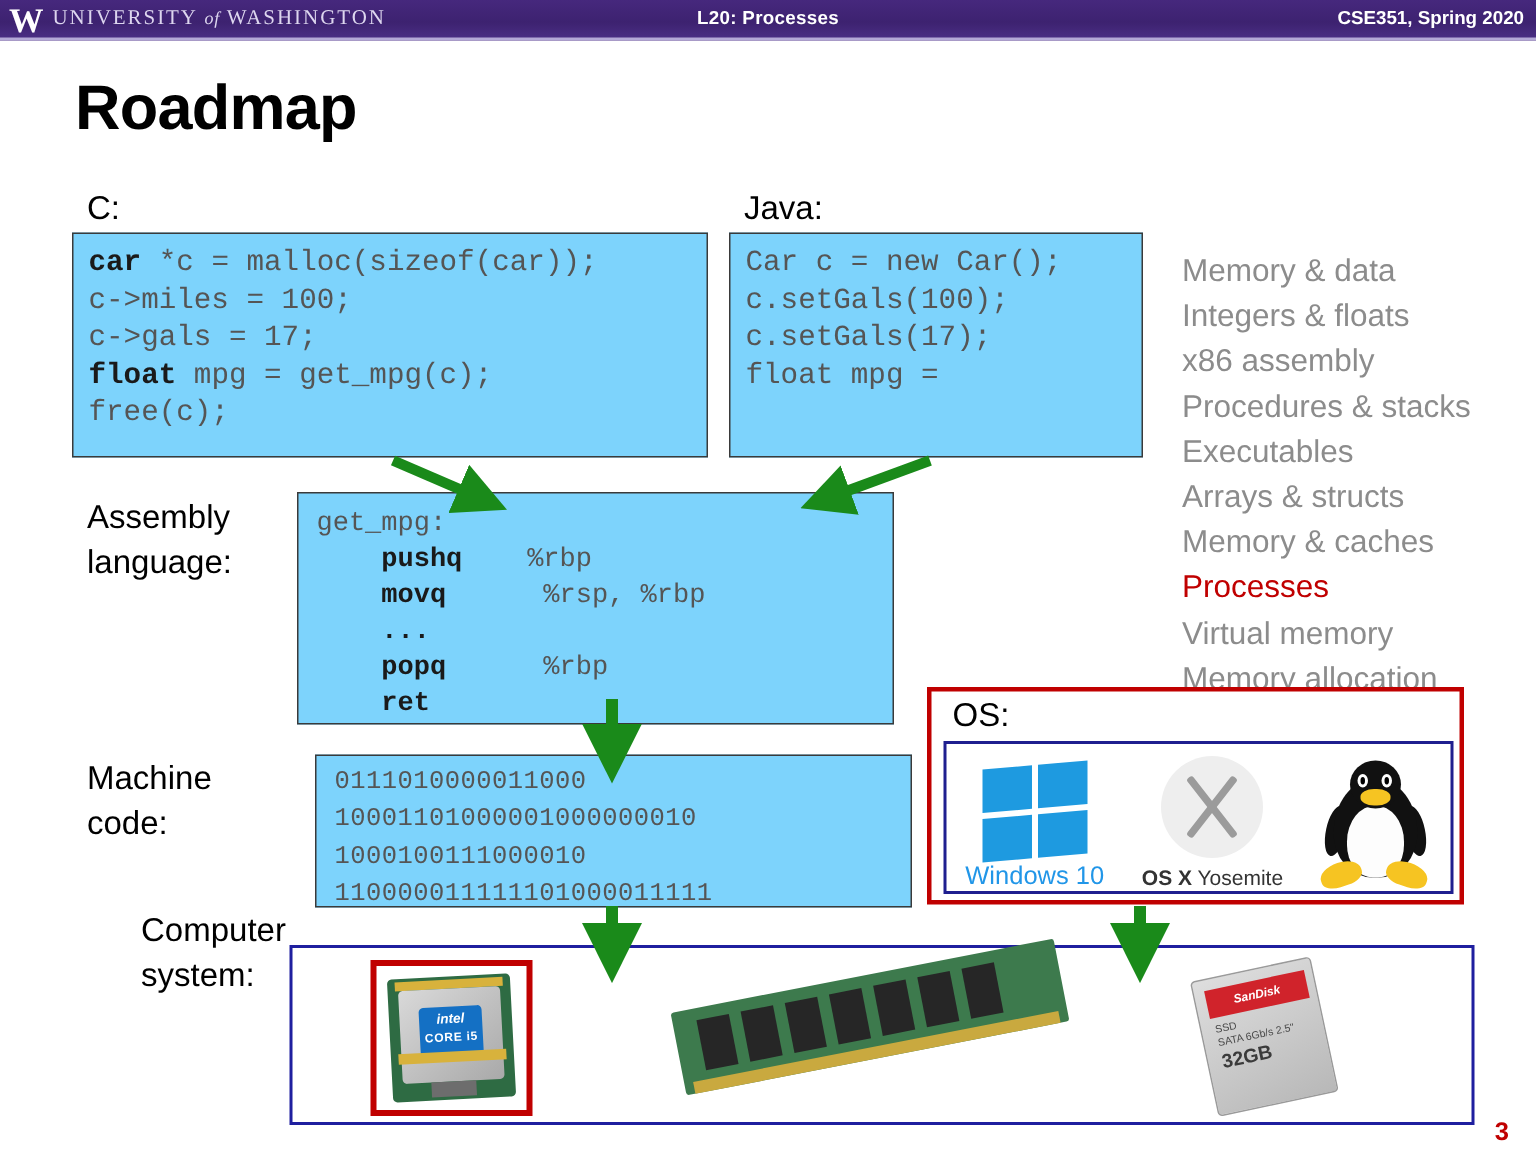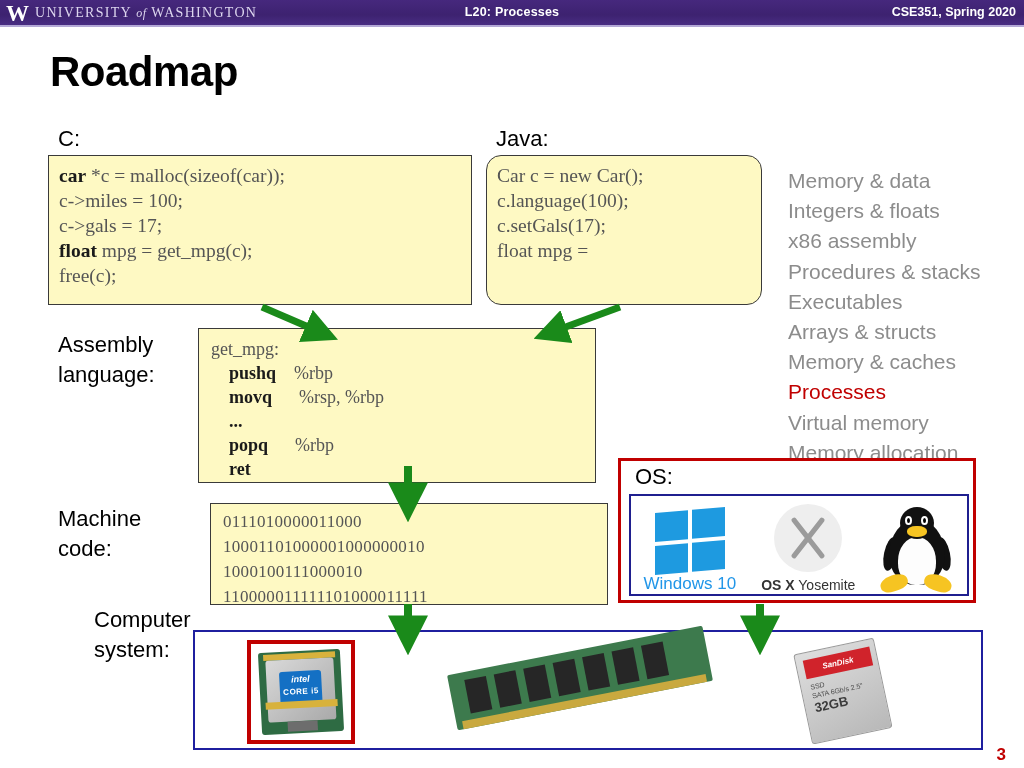--- a/index.html
+++ b/index.html
@@ -89,44 +89,43 @@
   .section-label {
     position: absolute;
     font-size: 22px;
     color: #000000;
     line-height: 30px;
   }
 
   
   .code-box {
     position: absolute;
-    background: #fef9c3;
+    background: #7dd3fc;
     border: 1.5px solid #3a3a3a;
-    font-family: Liberation Serif, serif;
+    font-family: Liberation Mono, monospace;
     color: #555555;
     box-sizing: border-box;
     white-space: pre;
   }
   .code-box .kw { font-weight: bold; color: #1a1a1a; }
   .code-line { display: block; }
 
   #c-code {
     left: 48px; top: 155px;
     width: 424px; height: 150px;
     font-size: 19.5px;
     line-height: 25px;
     padding: 7px 0 0 10px;
   }
   #java-code {
     left: 486px; top: 155px;
     width: 276px; height: 150px;
     font-size: 19.5px;
     line-height: 25px;
     padding: 7px 0 0 10px;
-    border-radius: 15px;
   }
   #asm-code {
     left: 198px; top: 328px;
     width: 398px; height: 155px;
     font-size: 18px;
     line-height: 24px;
     padding: 8px 0 0 12px;
   }
   #machine-code {
     left: 210px; top: 503px;
@@ -481,21 +480,21 @@
 <div class="section-label" style="left:58px; top:504px;">
   <div>Machine</div>
   <div>code:</div>
 </div>
 <div class="section-label" style="left:58px; top:605px;margin-left:36px;">
   <div>Computer</div>
   <div>system:</div>
 </div>
 
 <div class="code-box" id="c-code"><span class="code-line"><span class="kw">car</span><span> *c = malloc(sizeof(car));</span></span><span class="code-line"><span>c-&gt;miles = 100;</span></span><span class="code-line"><span>c-&gt;gals = 17;</span></span><span class="code-line"><span class="kw">float</span><span> mpg = get_mpg(c);</span></span><span class="code-line"><span>free(c);</span></span></div>
-<div class="code-box" id="java-code"><span class="code-line"><span>Car c = new Car();</span></span><span class="code-line"><span>c.language(100);</span></span><span class="code-line"><span>c.setGals(17);</span></span><span class="code-line"><span>float mpg =</span></span></div>
+<div class="code-box" id="java-code"><span class="code-line"><span>Car c = new Car();</span></span><span class="code-line"><span>c.setGals(100);</span></span><span class="code-line"><span>c.setGals(17);</span></span><span class="code-line"><span>float mpg =</span></span></div>
 <div class="code-box" id="asm-code"><span class="code-line"><span>get_mpg:</span></span><span class="code-line"><span class="kw">    pushq</span><span>    %rbp</span></span><span class="code-line"><span class="kw">    movq</span><span>      %rsp, %rbp</span></span><span class="code-line"><span class="kw">    ...</span></span><span class="code-line"><span class="kw">    popq</span><span>      %rbp</span></span><span class="code-line"><span class="kw">    ret</span></span></div>
 <div class="code-box" id="machine-code"><span class="code-line">0111010000011000</span><span class="code-line">10001101000001000000010</span><span class="code-line">1000100111000010</span><span class="code-line">110000011111101000011111</span></div>
 
 <div id="topic-list">
     <div class="topic-item">Memory &amp; data</div>
     <div class="topic-item">Integers &amp; floats</div>
     <div class="topic-item">x86 assembly</div>
     <div class="topic-item">Procedures &amp; stacks</div>
     <div class="topic-item">Executables</div>
     <div class="topic-item">Arrays &amp; structs</div>

